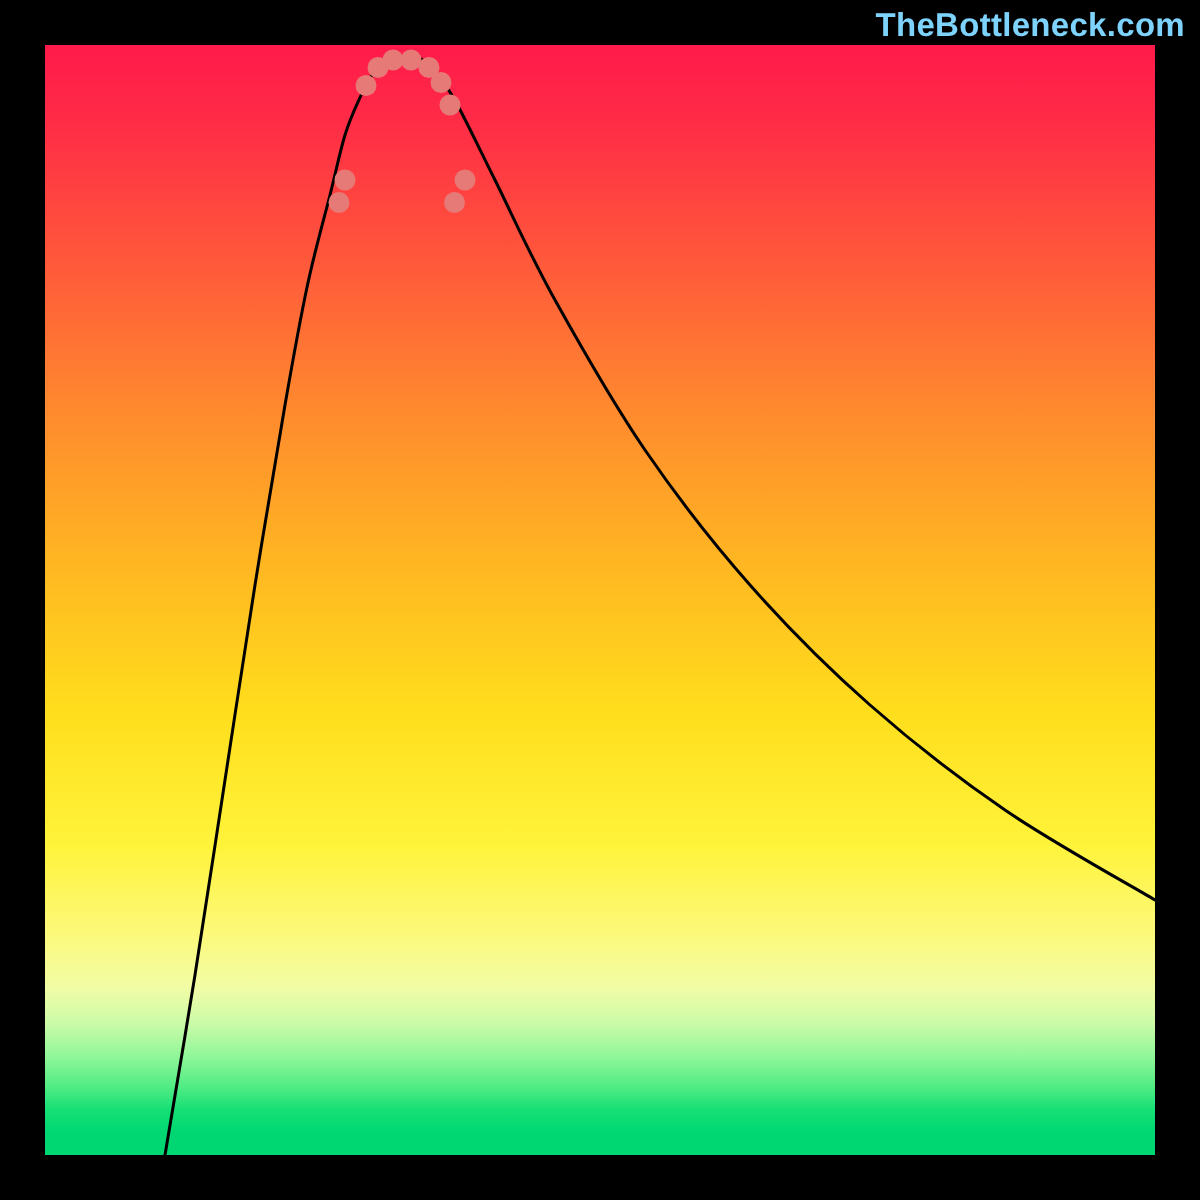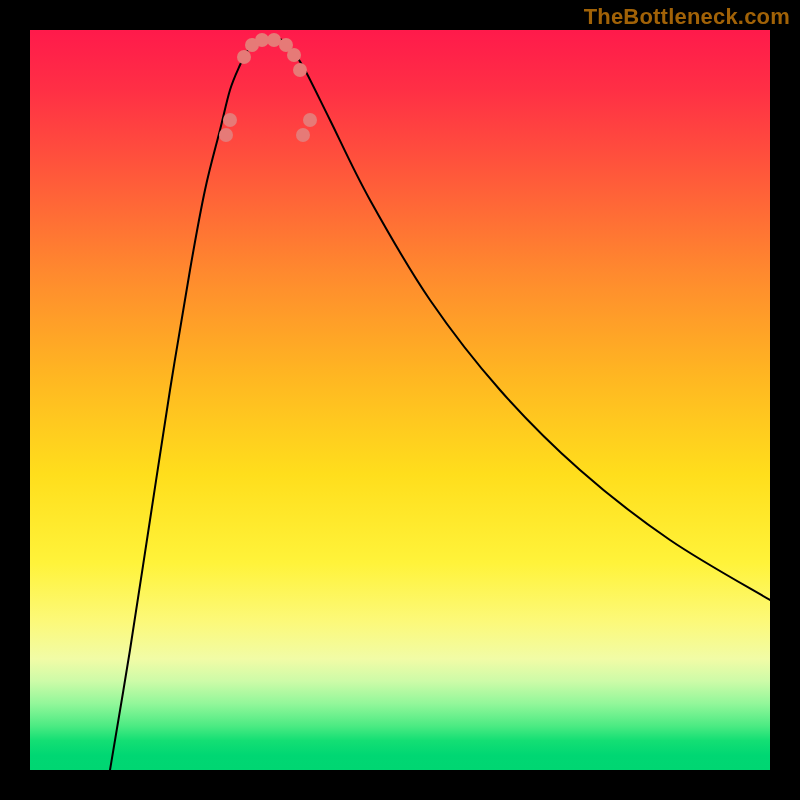--- a/index.html
+++ b/index.html
@@ -48,21 +48,21 @@
   }
   svg.curves {
     position: absolute;
     left: 0; top: 0;
     width: 740px; height: 740px;
   }
   .watermark {
     position: absolute;
     top: 4px;
     right: 10px;
-    color: #a16207;
+    color: #7dd3fc;
     font-size: 22px;
     font-weight: 600;
     letter-spacing: 0.2px;
   }
 </style>
 </head>
 <body>
 
 <div class="frame">
   <div class="plot">

